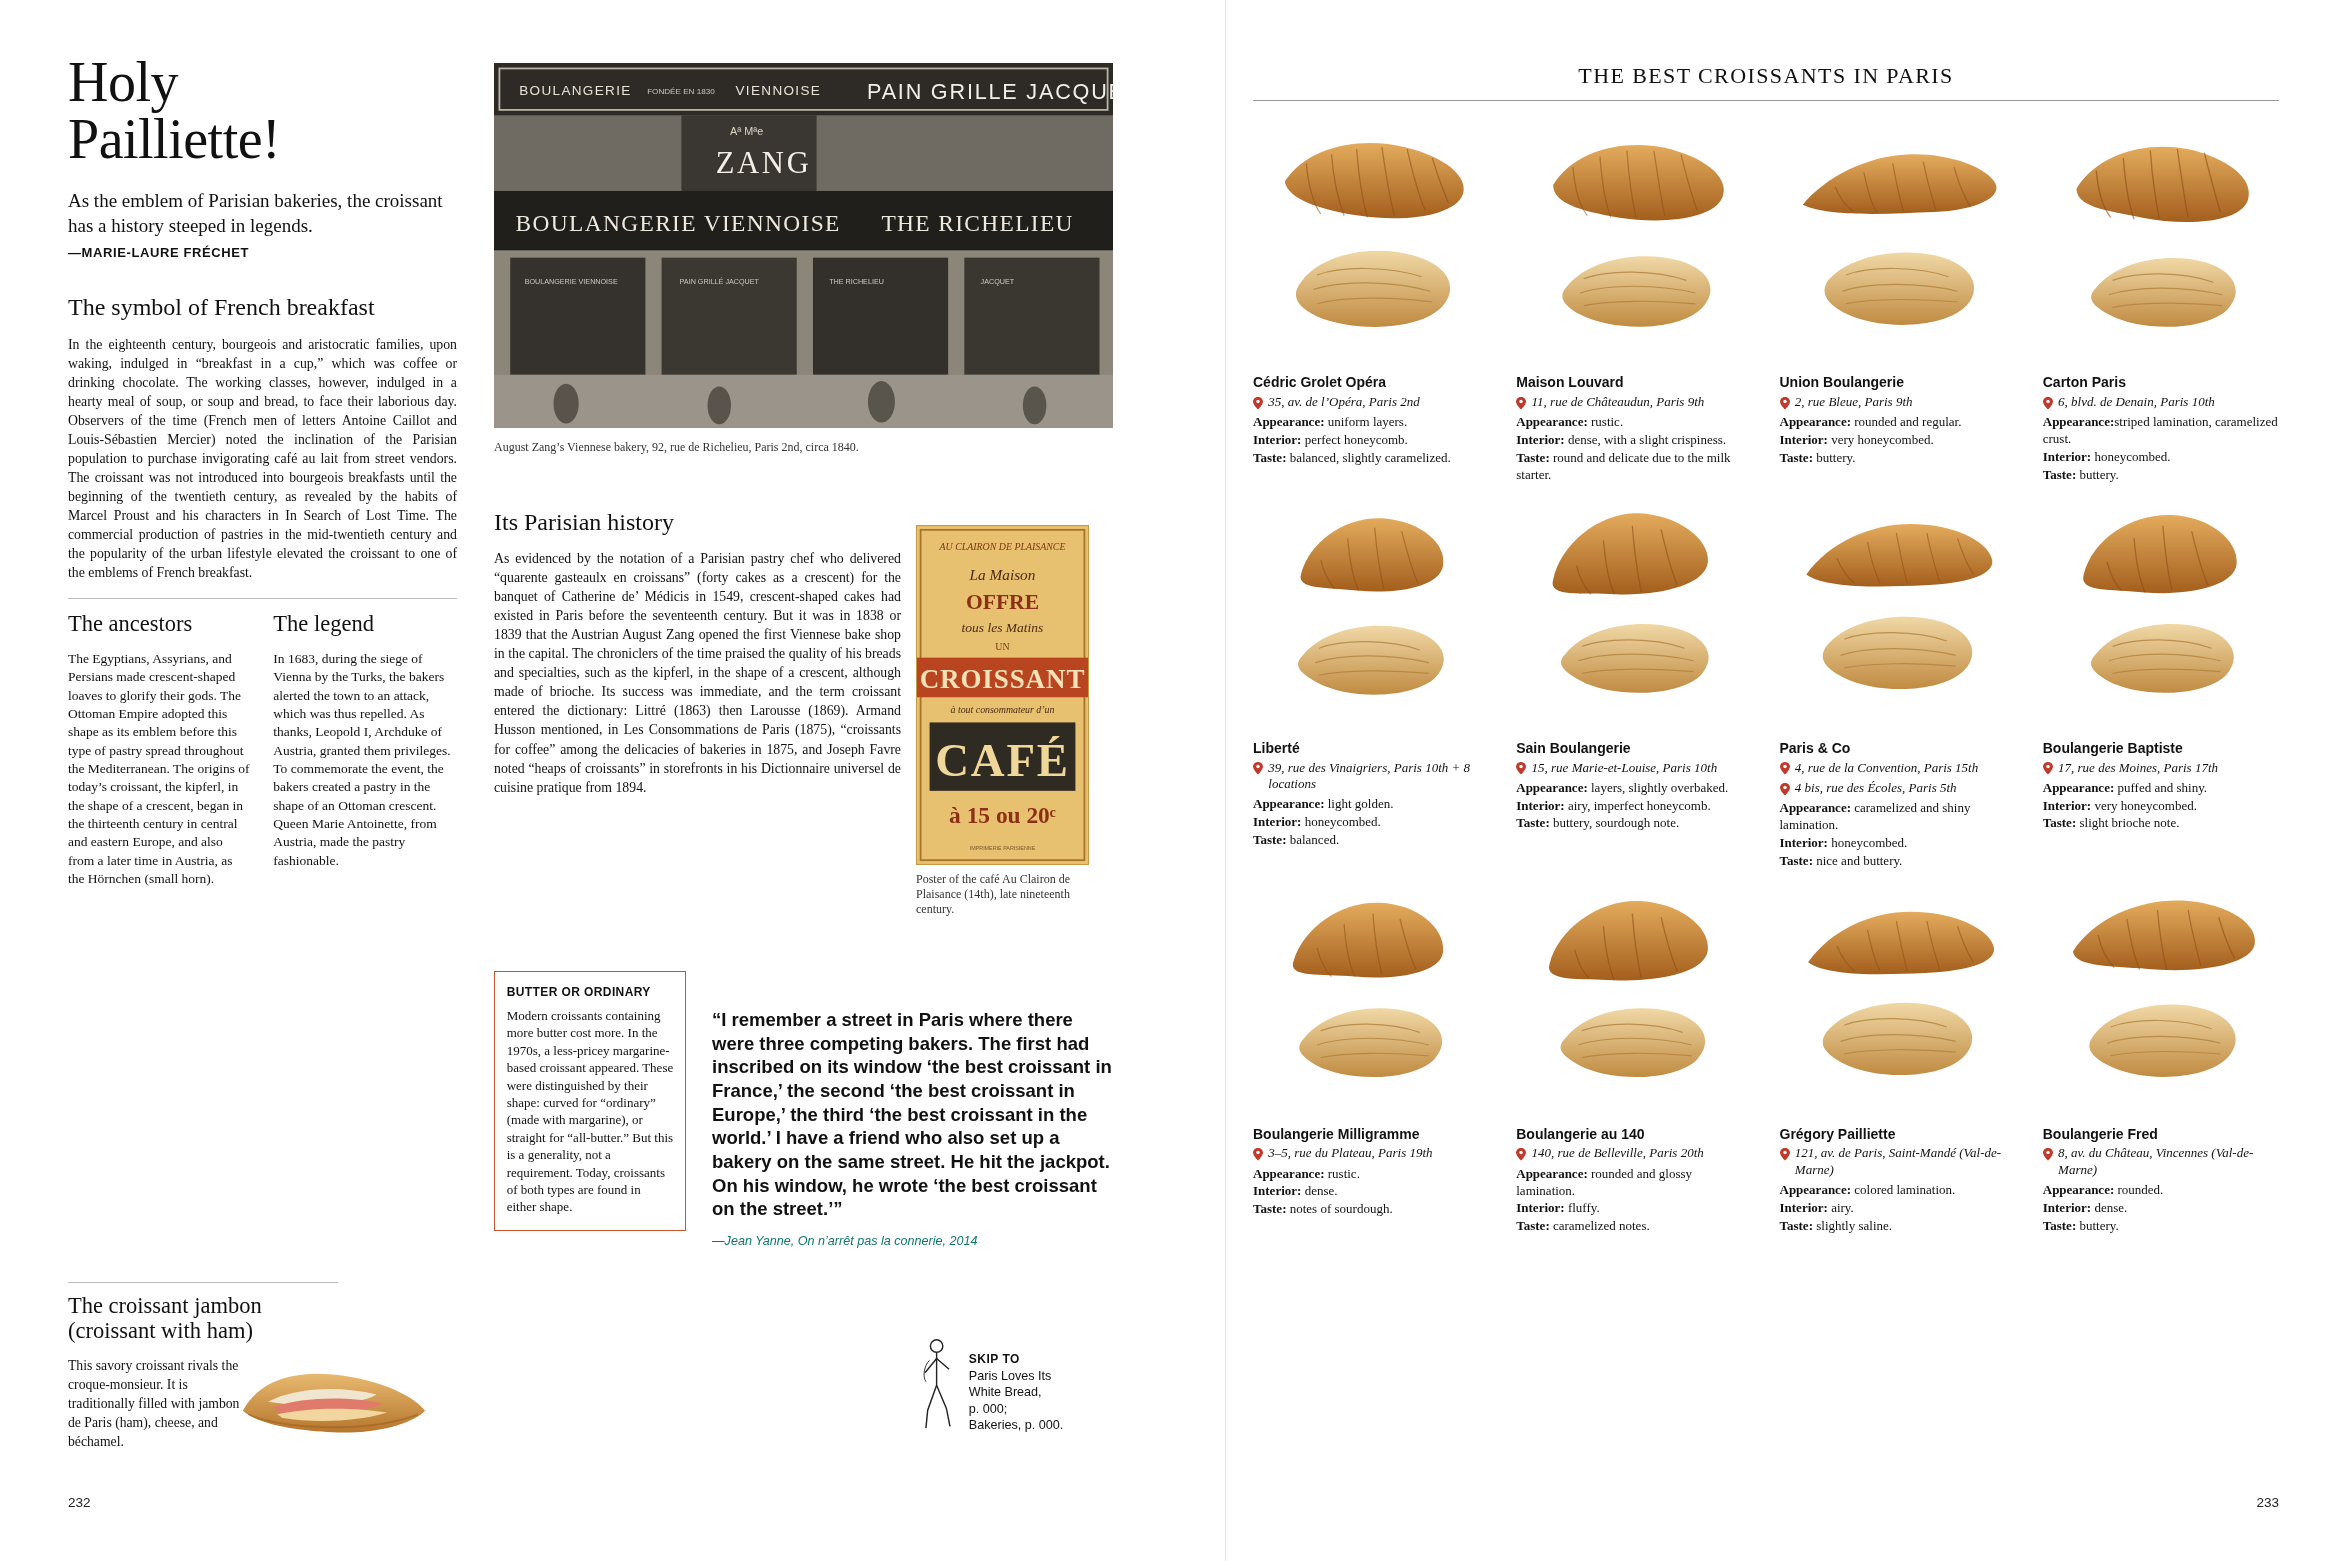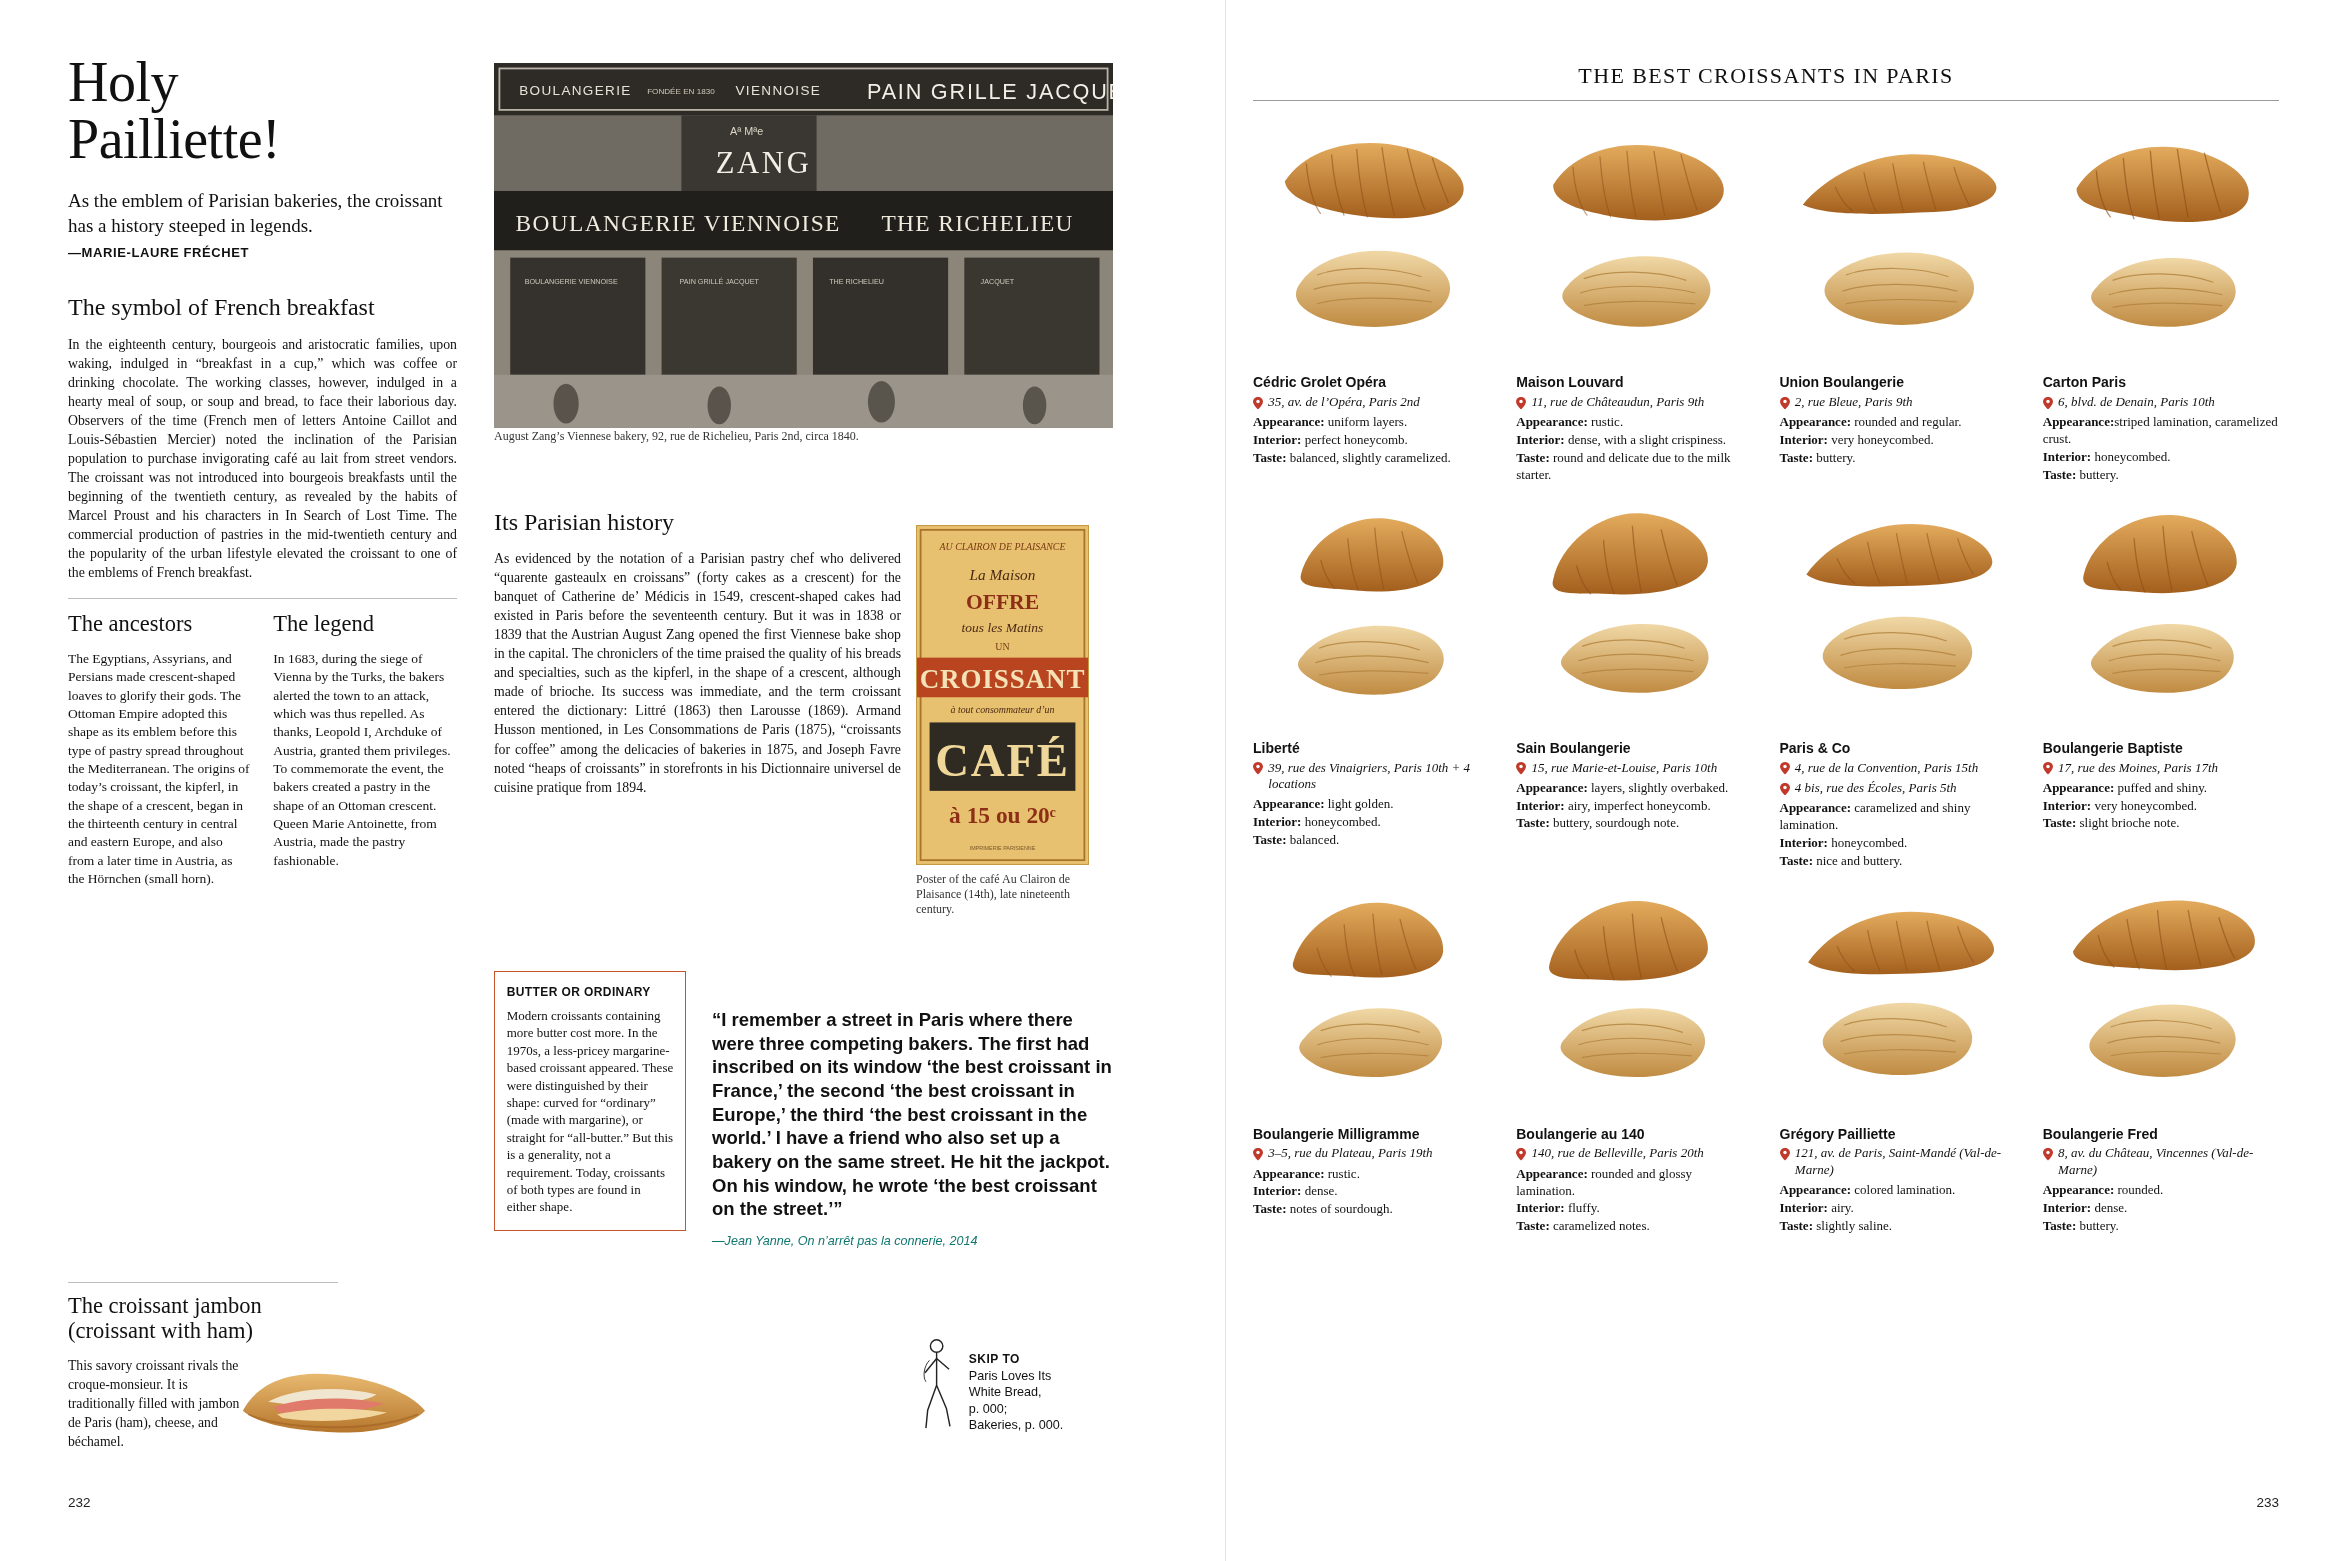--- a/index.html
+++ b/index.html
@@ -87,21 +87,21 @@
     left: 494px;
     top: 63px;
     width: 619px;
     height: 365px;
     background: linear-gradient(#7d7a73, #4a4743);
     overflow: hidden;
   }
   .photo-caption {
     position: absolute;
     left: 494px;
-    top: 429px;
+    top: 440px;
     width: 619px;
     font-size: 12px;
     color: #333;
   }
 
   .parisian-hist {
     position: absolute;
     left: 494px;
     top: 509px;
     width: 407px;
@@ -584,21 +584,21 @@
               <path d="M72,208 C102,202 152,202 194,206"></path>
             </g>
           </svg>
         </div>
         <div class="name">Liberté</div>
         <div class="addr">
           <svg class="pin" viewBox="0 0 11 14">
               <path d="M5.5,0 C2.5,0 0,2.3 0,5.1 C0,9 5.5,14 5.5,14 C5.5,14 11,9 11,5.1 C11,2.3 8.5,0 5.5,0 Z" fill="#c0392b"></path>
               <circle cx="5.5" cy="5" r="1.9" fill="#fff"></circle>
             </svg>
-          <span>39, rue des Vinaigriers, Paris 10th + 4 locations</span>
+          <span>39, rue des Vinaigriers, Paris 10th + 8 locations</span>
         </div>
         <div class="attrs">
           <div><b>Appearance:</b> <span>light golden.</span></div>
           <div><b>Interior:</b> <span>honeycombed.</span></div>
           <div><b>Taste:</b> <span>balanced.</span></div>
         </div>
       </div>
 
       <div class="cell">
         <div class="imgs">

